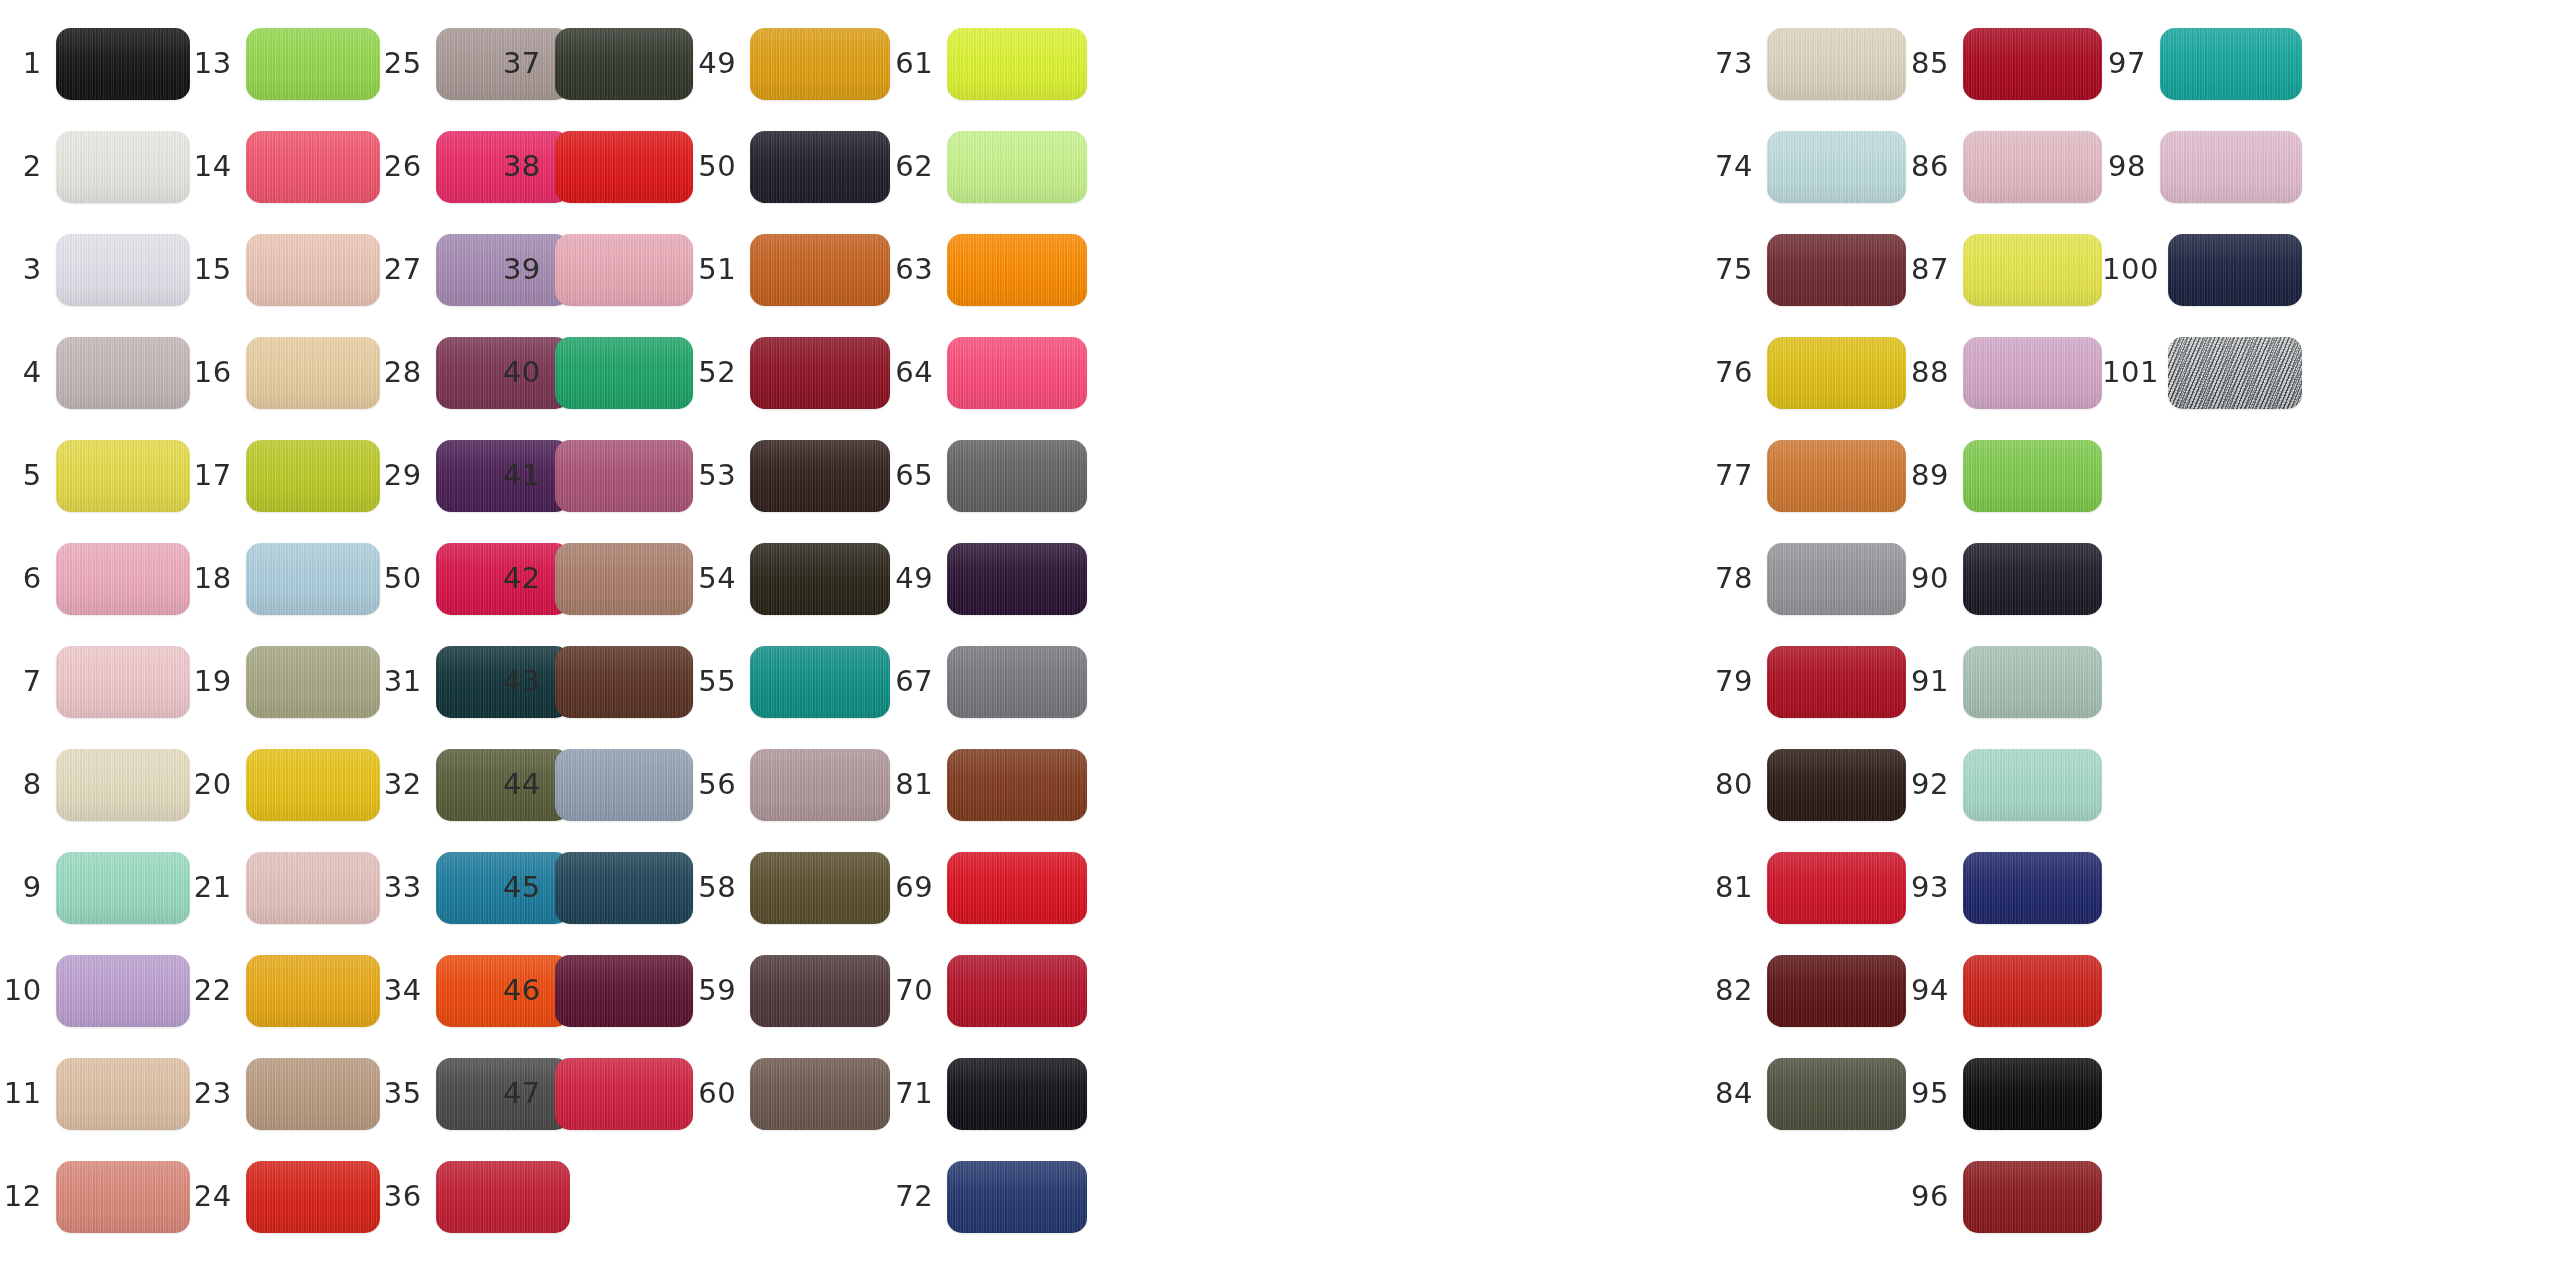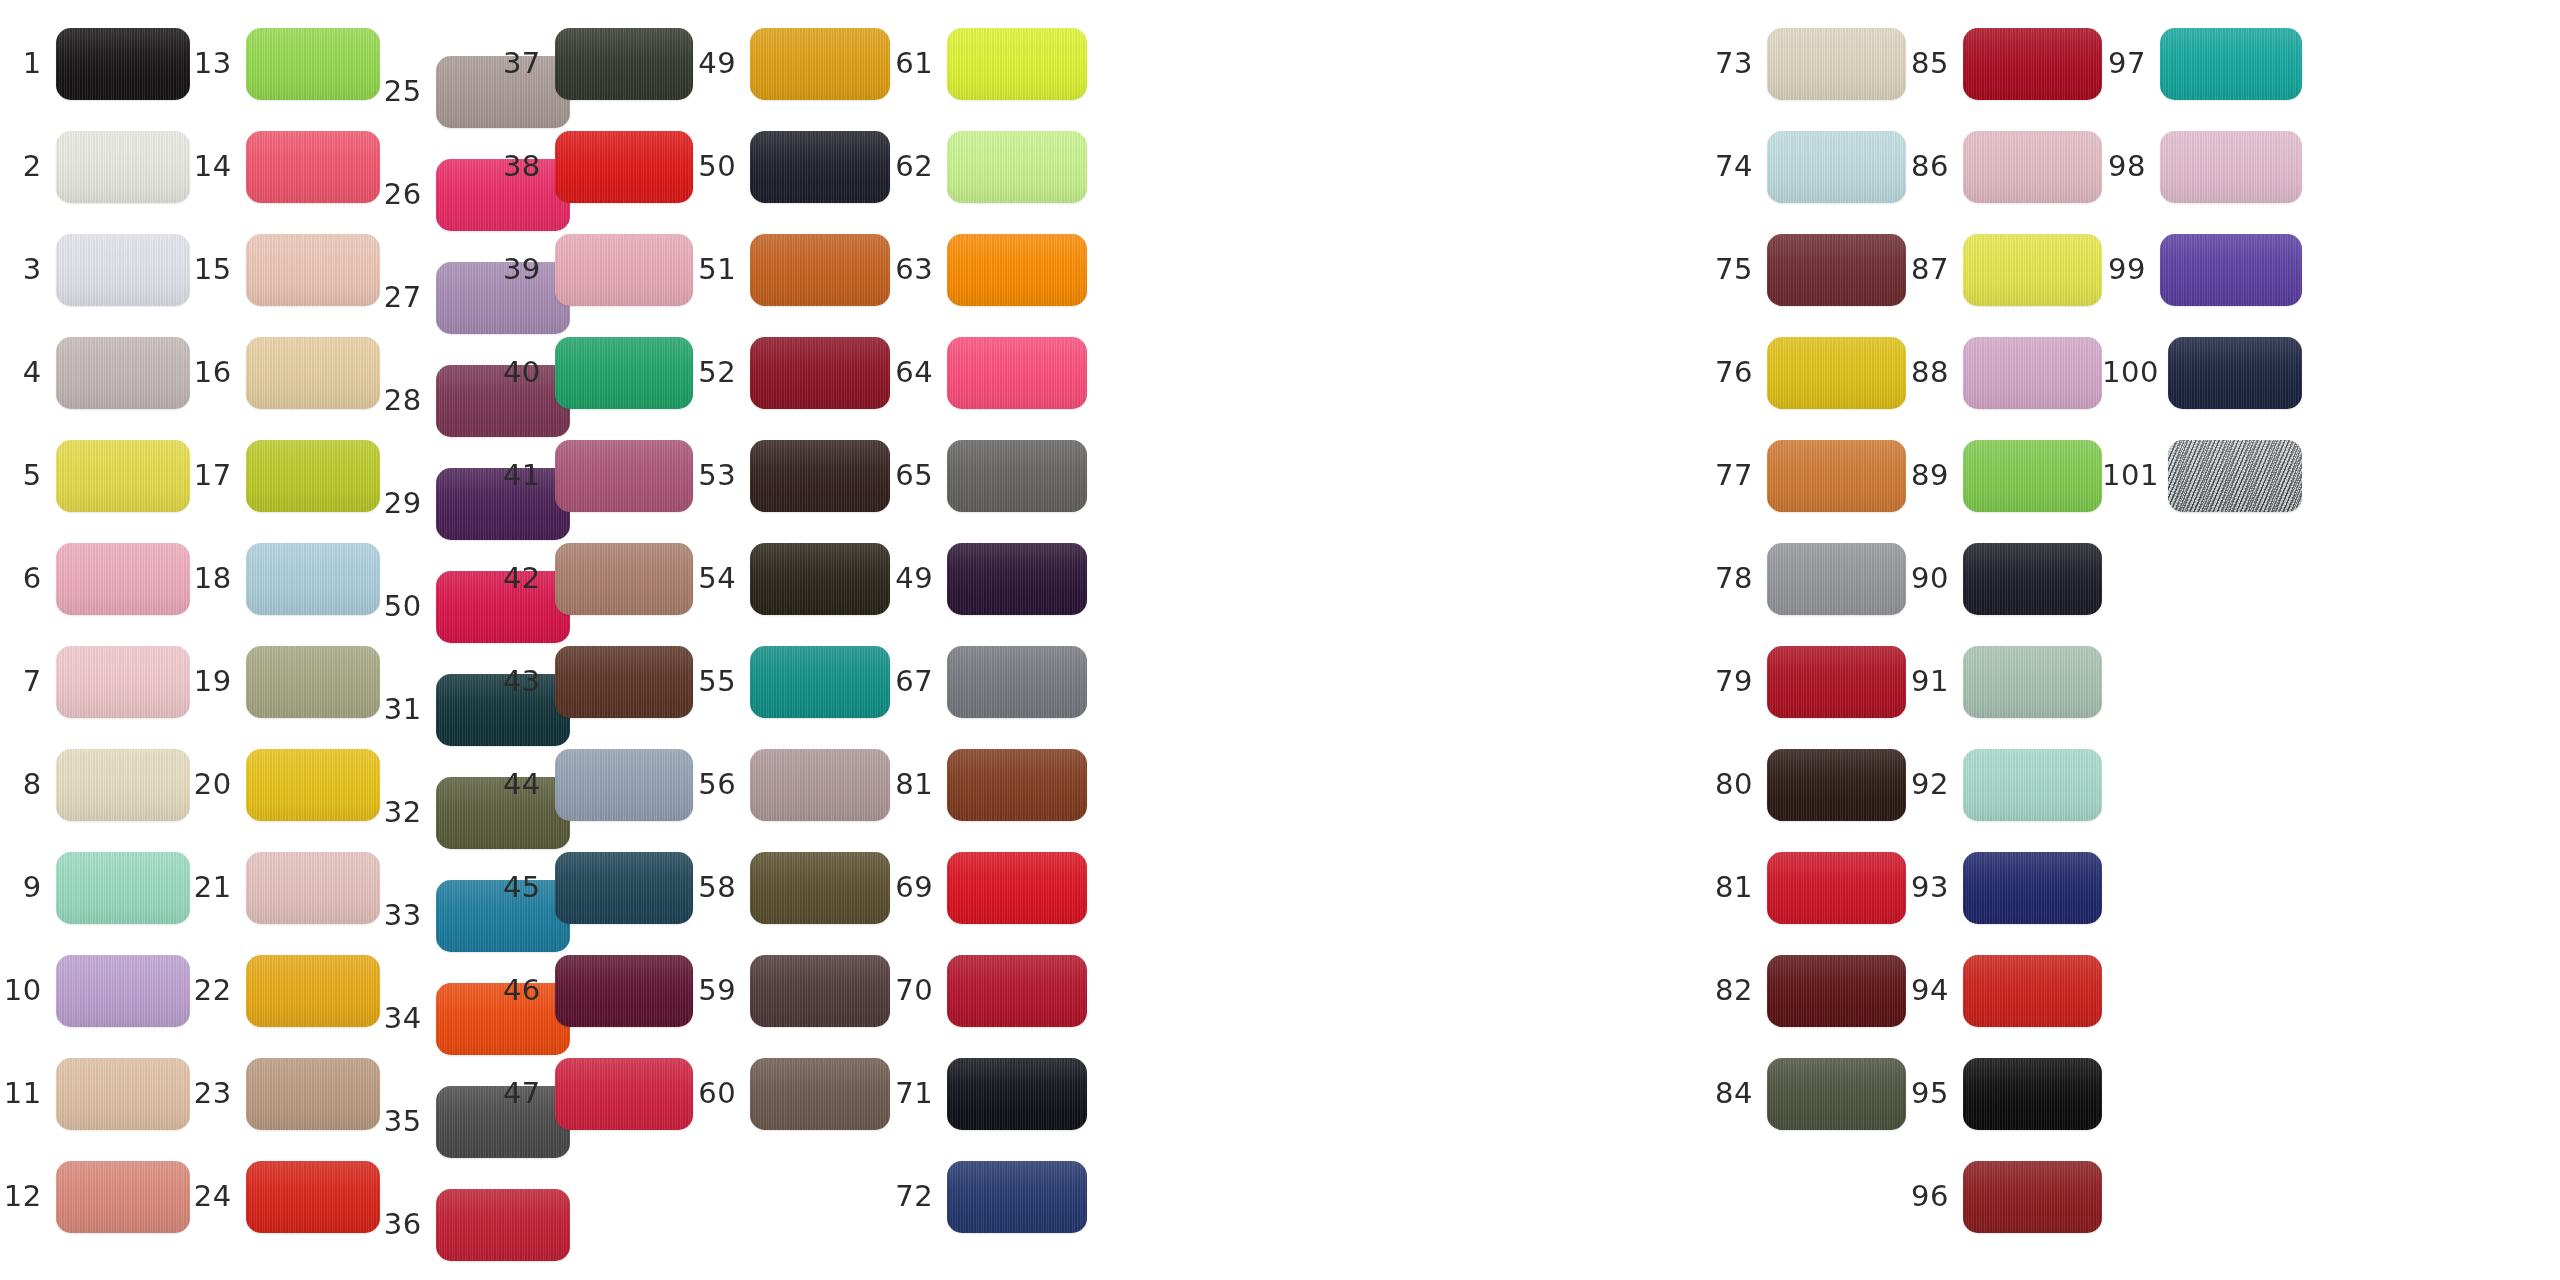--- a/index.html
+++ b/index.html
@@ -206,21 +206,21 @@
         </div>
         <div class="swatch-row">
           <div class="swatch-num">23</div>
           <div class="swatch-chip" style="background-color: rgb(187, 156, 130);"></div>
         </div>
         <div class="swatch-row">
           <div class="swatch-num">24</div>
           <div class="swatch-chip" style="background-color: rgb(217, 35, 24);"></div>
         </div>
       </div>
-      <div class="column" style="width: 190px; margin-top: 28px;">
+      <div class="column" style="width: 190px;">
         <div class="swatch-row">
           <div class="swatch-num">25</div>
           <div class="swatch-chip" style="background-color: rgb(169, 154, 151);"></div>
         </div>
         <div class="swatch-row">
           <div class="swatch-num">26</div>
           <div class="swatch-chip" style="background-color: rgb(234, 42, 103);"></div>
         </div>
         <div class="swatch-row">
           <div class="swatch-num">27</div>
@@ -508,24 +508,20 @@
       <div class="column" style="width: 200px;">
         <div class="swatch-row">
           <div class="swatch-num">97</div>
           <div class="swatch-chip" style="background-color: rgb(21, 167, 158);"></div>
         </div>
         <div class="swatch-row">
           <div class="swatch-num">98</div>
           <div class="swatch-chip" style="background-color: rgb(226, 189, 207);"></div>
         </div>
         <div class="swatch-row">
-          <div class="swatch-num">99</div>
-          <div class="swatch-chip" style="background-color: rgb(91, 63, 163);"></div>
-        </div>
-        <div class="swatch-row">
           <div class="swatch-num">100</div>
           <div class="swatch-chip" style="background-color: rgb(28, 35, 64);"></div>
         </div>
         <div class="swatch-row">
           <div class="swatch-num">101</div>
           <div class="swatch-chip heather" style="background-color: rgb(183, 188, 189);"></div>
         </div>
       </div>
     </div>
   </div>

